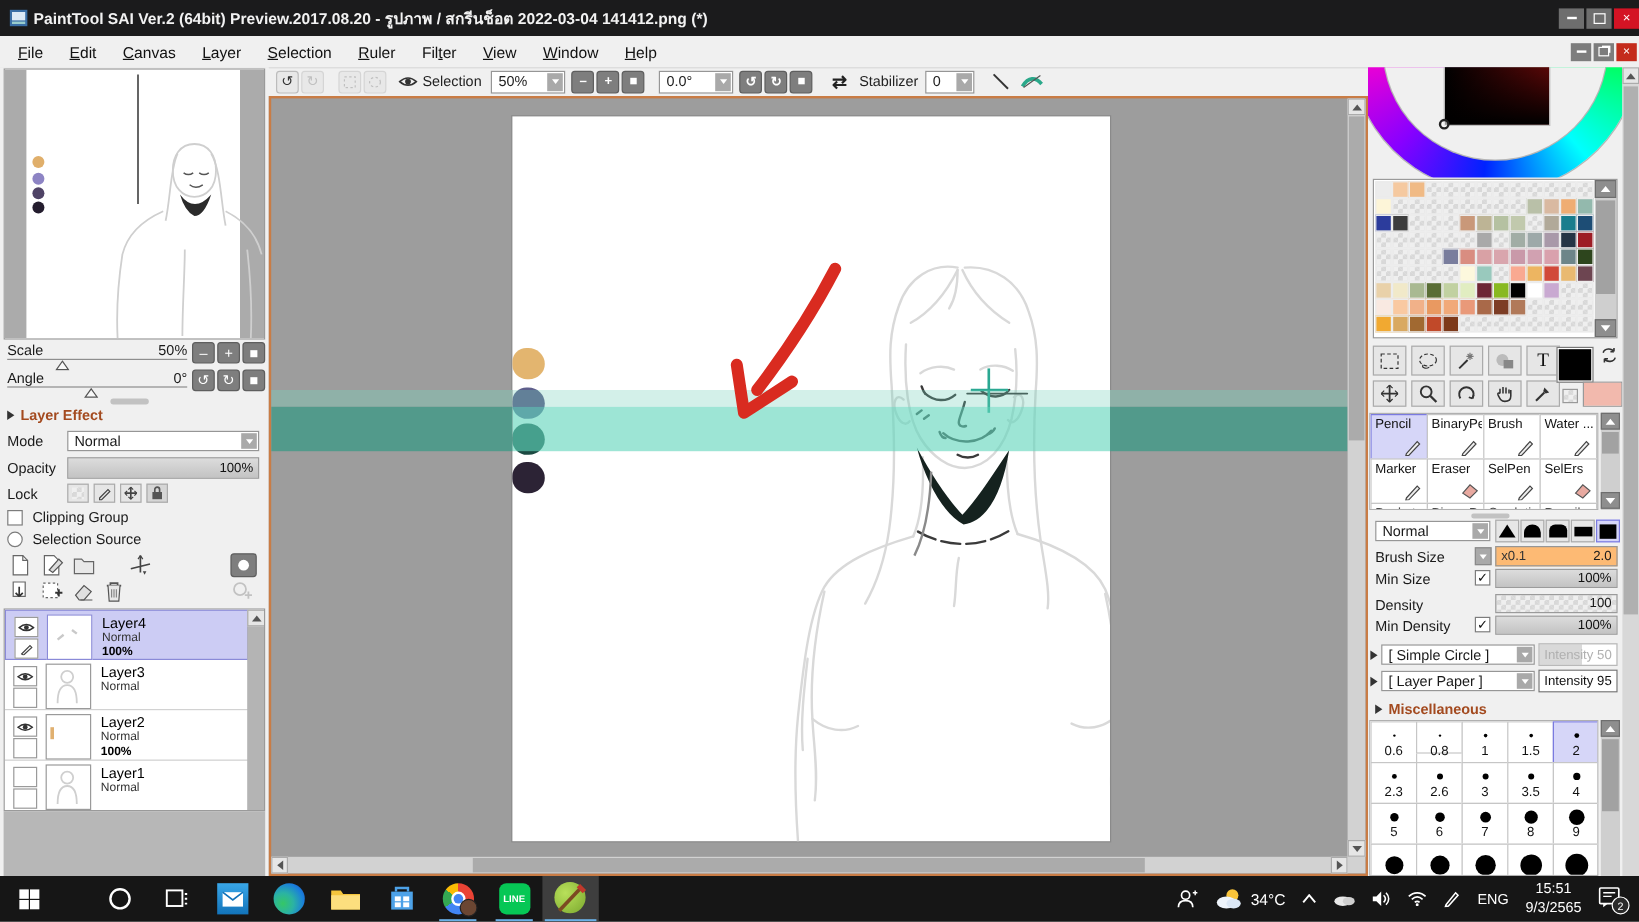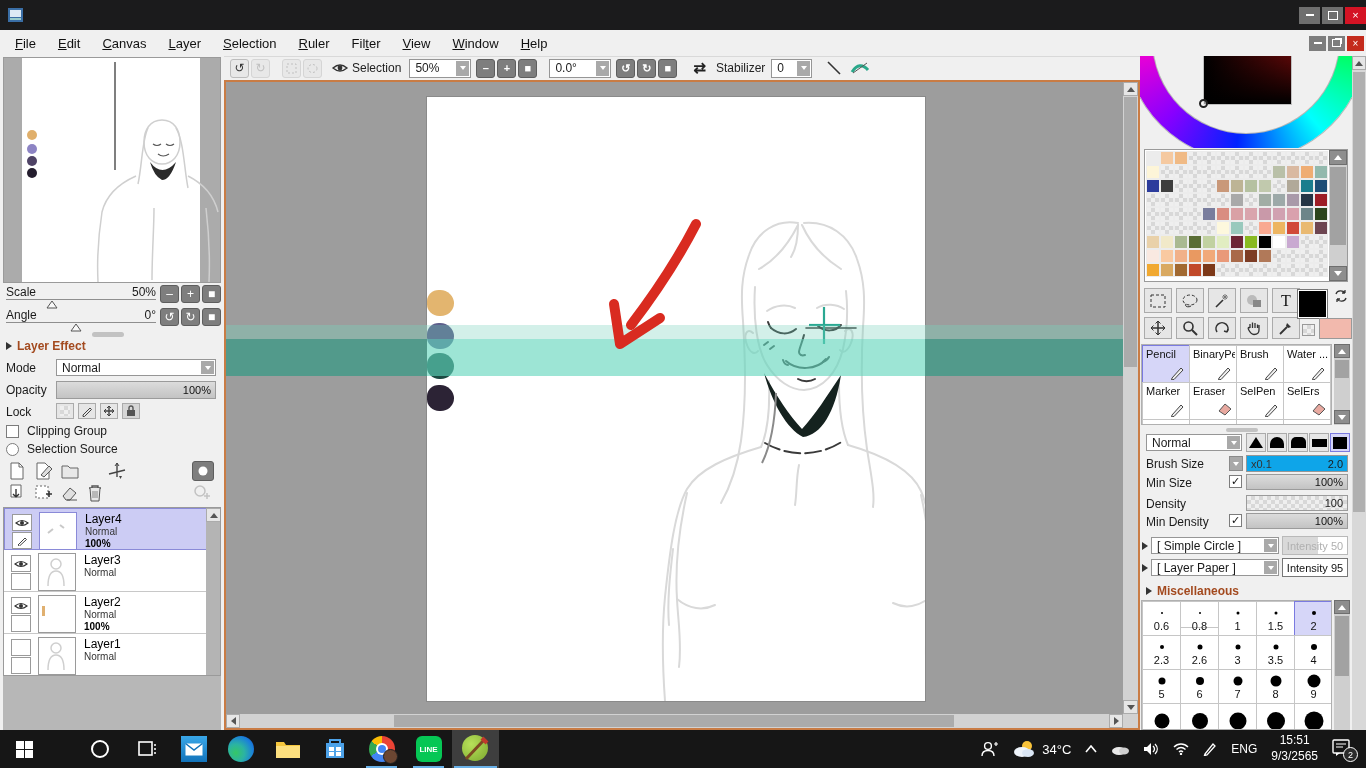--- a/index.html
+++ b/index.html
@@ -81,20 +81,21 @@
 <body>
 
 <div id="root" class="nosel">
 
   <div id="titlebar" class="a">
     <svg class="a" style="left:8px;top:8px" width="15" height="14">
         <rect x="0" y="0" width="15" height="14" fill="#3a6ea5"></rect>
         <rect x="2" y="2" width="11" height="7" fill="#dce9f5"></rect>
         <rect x="2" y="10" width="11" height="2" fill="#9cc"></rect>
       </svg>
+    <div class="title" style="margin-left:28px">PaintTool SAI Ver.2 (64bit) Preview.2017.08.20 - รูปภาพ / สกรีนช็อต 2022-03-04 141412.png (*)</div>
     <div style="flex:1"></div>
     <div class="winbtn">
         <span class="glyph-min"></span>
       </div>
     <div class="winbtn">
         <span class="glyph-max"></span>
       </div>
     <div class="winbtn close" style="margin-right:0">×</div>
   </div>
 
@@ -817,21 +818,21 @@
         </div>
       <div class="scroll-btn" style="width:20px;height:19px;background:#d6d6f8;border-color:#7a7ae0">
           <span style="width:14px;height:12px;background:#000"></span>
         </div>
     </div>
 
     <div class="a" style="left:6px;top:401px">Brush Size</div>
     <div class="a scroll-btn" style="left:89px;top:400px;width:14px;height:15px;background:#a9a9a9;border-color:#8a8a8a">
         <span class="tri-dn"></span>
       </div>
-    <div class="a" style="left:106px;top:399px;width:102px;height:17px;background:#0ea5e9;border:1px solid #969696;box-sizing:border-box;display:flex;align-items:center;justify-content:space-between;font-size:11px;padding:0 4px">
+    <div class="a" style="left:106px;top:399px;width:102px;height:17px;background:#fdba74;border:1px solid #969696;box-sizing:border-box;display:flex;align-items:center;justify-content:space-between;font-size:11px;padding:0 4px">
       <span style="color:#333">x0.1</span>
       <span>2.0</span>
     </div>
 
     <div class="a" style="left:6px;top:420px">Min Size</div>
     <div class="a cb" style="left:89px;top:419px">✓</div>
     <div class="a slider-bar" style="left:106px;top:418px;width:102px;height:16px">
         <span>100%</span>
       </div>
 

